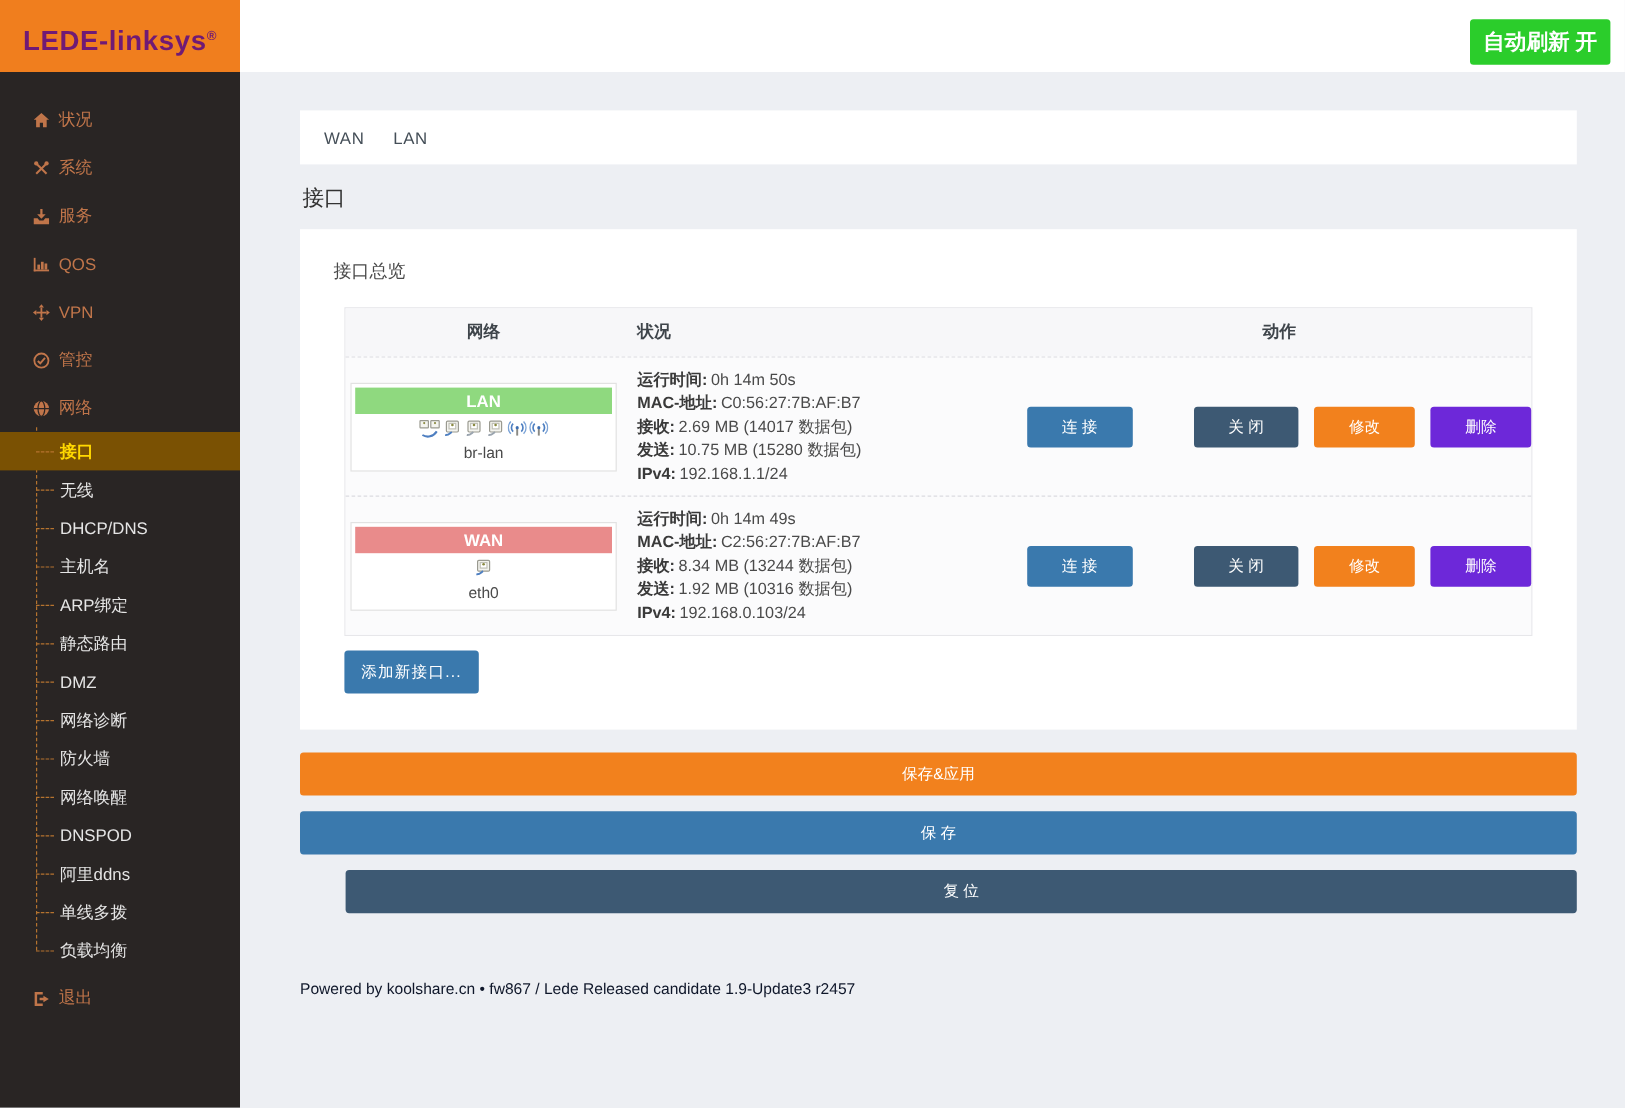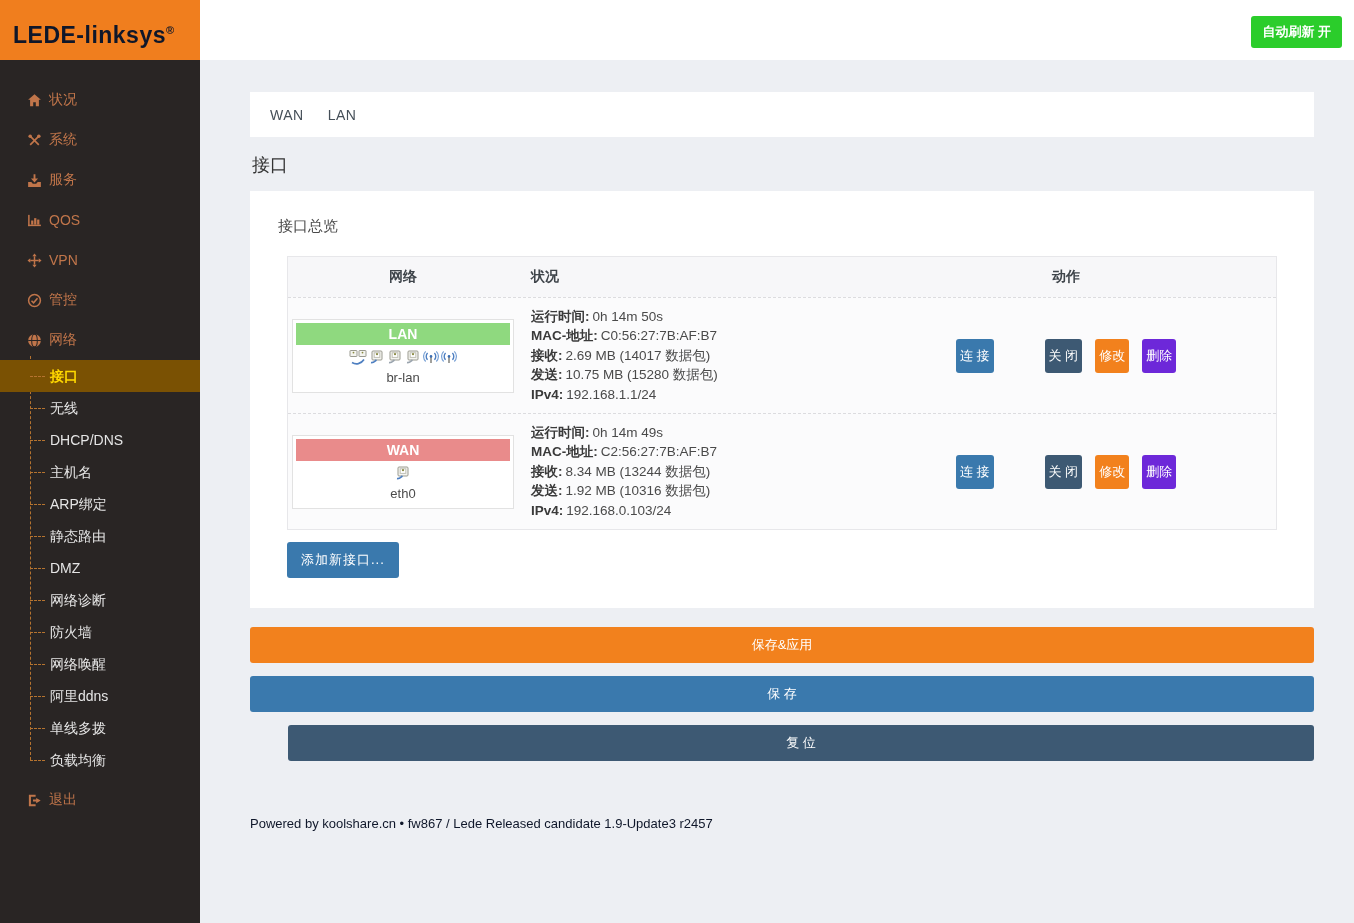--- a/index.html
+++ b/index.html
@@ -3,36 +3,36 @@
 <meta charset="utf-8">
 <style>
   html,body{margin:0;padding:0;}
   body{
     width:1354px;height:923px;position:relative;overflow:hidden;
     font-family:"Liberation Sans","DejaVu Sans",sans-serif;
     background:#edeff3;
   }
   
   .sidebar{position:absolute;left:0;top:0;width:200px;height:923px;background:#292524;z-index:2;}
-  .logo{height:60px;background:#f07e1e;color:#0f172a;font-weight:bold;font-size:23px;line-height:60px;padding-left:13px;letter-spacing:.5px;white-space:nowrap;}
+  .logo{height:60px;background:#f07e1e;color:#701a75;font-weight:bold;font-size:23px;line-height:60px;letter-spacing:.5px;white-space:nowrap;text-align:center;}
   .logo sup{font-size:11px;vertical-align:super;}
   .nav{padding-top:20px;}
   .nav-item{height:40px;display:flex;align-items:center;color:#c0754a;font-size:14px;cursor:pointer;}
   .nav-item .nav-icon{width:20px;margin-left:27px;margin-right:2px;display:flex;align-items:center;}
   .nav-item .nav-label{margin-left:0;}
   .subnav{position:relative;}
   .subnav::before{content:"";position:absolute;left:30px;top:-4px;bottom:16px;border-left:1px dashed #b5732f;}
   .subnav-item{position:relative;height:32px;line-height:32px;padding-left:50px;color:#e5e5e5;font-size:14px;cursor:pointer;}
   .subnav-item::before{content:"";position:absolute;left:30px;top:16px;width:15px;border-top:1px dashed #b5732f;}
   .subnav-item.active{background:#7a5103;color:#ffd800;font-weight:bold;}
   .logout-item{margin-top:4px;}
   
   .topbar{position:absolute;left:200px;top:0;right:0;height:60px;background:#fff;z-index:1;}
   .auto-refresh{position:absolute;right:12px;top:16px;background:#2bcd2b;border:none;color:#fff;
-    font-family:inherit;font-size:13px;font-weight:bold;padding:7px 11px;border-radius:3px;cursor:pointer;}
+    font-family:inherit;font-size:18px;font-weight:bold;padding:7px 11px;border-radius:3px;cursor:pointer;}
   
   .content{position:absolute;left:200px;top:60px;right:0;height:720px;box-sizing:border-box;
     background:#edeff3;padding:32px 40px 0 50px;}
   .tabcard{background:#fff;height:45px;display:flex;align-items:center;padding:0 20px;gap:24px;}
   .tab{font-size:14px;color:#454f58;letter-spacing:.5px;cursor:pointer;}
   .page-title{font-size:18px;font-weight:400;color:#333;margin:16px 0 14px 2px;}
   .panel{background:#fff;padding:26px 37px 30px;}
   .panel-title{font-size:15px;color:#4a4a4a;margin:0 0 20px -9px;}
   .iftable{border:1px solid #e7e7ea;font-size:13.5px;}
   .thead,.trow{display:grid;grid-template-columns:230px 1fr 420px;}
@@ -44,21 +44,21 @@
   .netcell{display:flex;align-items:center;justify-content:center;}
   .netbox{width:214px;background:#fff;border:1px solid #e2e2e2;text-align:center;padding:3px;}
   .badge{height:22px;line-height:22px;color:#fff;font-weight:bold;font-size:14px;}
   .badge-lan{background:#8fd97f;}
   .badge-wan{background:#e98b8b;}
   .icon-row{height:20px;display:flex;justify-content:center;align-items:center;gap:2px;margin-top:2px;}
   .devname{font-size:13px;color:#4a4a4a;padding:3px 0 4px;}
   .stats{padding:9px 0 9px 13px;color:#4a4a4a;line-height:19.4px;}
   .stats b{color:#3a3a3a;margin-right:3px;}
   .actions-cell{display:flex;align-items:center;justify-content:center;gap:13px;}
-  .btn{border:none;border-radius:3px;color:#fff;font-size:13px;padding:8px 4px;font-family:inherit;cursor:pointer;white-space:nowrap;}
+  .btn{border:none;border-radius:3px;color:#fff;font-size:13px;padding:8px 29px;font-family:inherit;cursor:pointer;white-space:nowrap;}
   .btn-connect,.btn-save,.add-btn{background:#3a79ad;}
   .btn-close,.btn-reset{background:#3d5973;margin-left:38px;}
   .btn-edit,.btn-saveapply{background:#f2811d;}
   .btn-del{background:#6d28d9;}
   .add-btn{margin-top:12px;padding:9px 14px;letter-spacing:1px;}
   .bottom-actions{display:flex;justify-content:flex-end;gap:13px;margin-top:19px;flex-direction:column;}
   .bottom-actions .btn{padding:9px 15px;}
   .footer{ text-align:left;color:#0f172a;font-size:13px;margin:55px -25px 0 0;}
 </style>
 </head>
@@ -159,20 +159,21 @@
       <div class="subnav-item active">接口</div>
       <div class="subnav-item">无线</div>
       <div class="subnav-item">DHCP/DNS</div>
       <div class="subnav-item">主机名</div>
       <div class="subnav-item">ARP绑定</div>
       <div class="subnav-item">静态路由</div>
       <div class="subnav-item">DMZ</div>
       <div class="subnav-item">网络诊断</div>
       <div class="subnav-item">防火墙</div>
       <div class="subnav-item">网络唤醒</div>
+      <div class="subnav-item">DNSPOD</div>
       <div class="subnav-item">阿里ddns</div>
       <div class="subnav-item">单线多拨</div>
       <div class="subnav-item">负载均衡</div>
     </div>
 
     <div class="nav-item logout-item">
       <span class="nav-icon">
         <svg width="15" height="15" viewBox="0 0 16 16">
             <g fill="currentColor">
               <path d="M2 1.8h7.2v2.2H4.2v8h5v2.2H2Z"></path>

